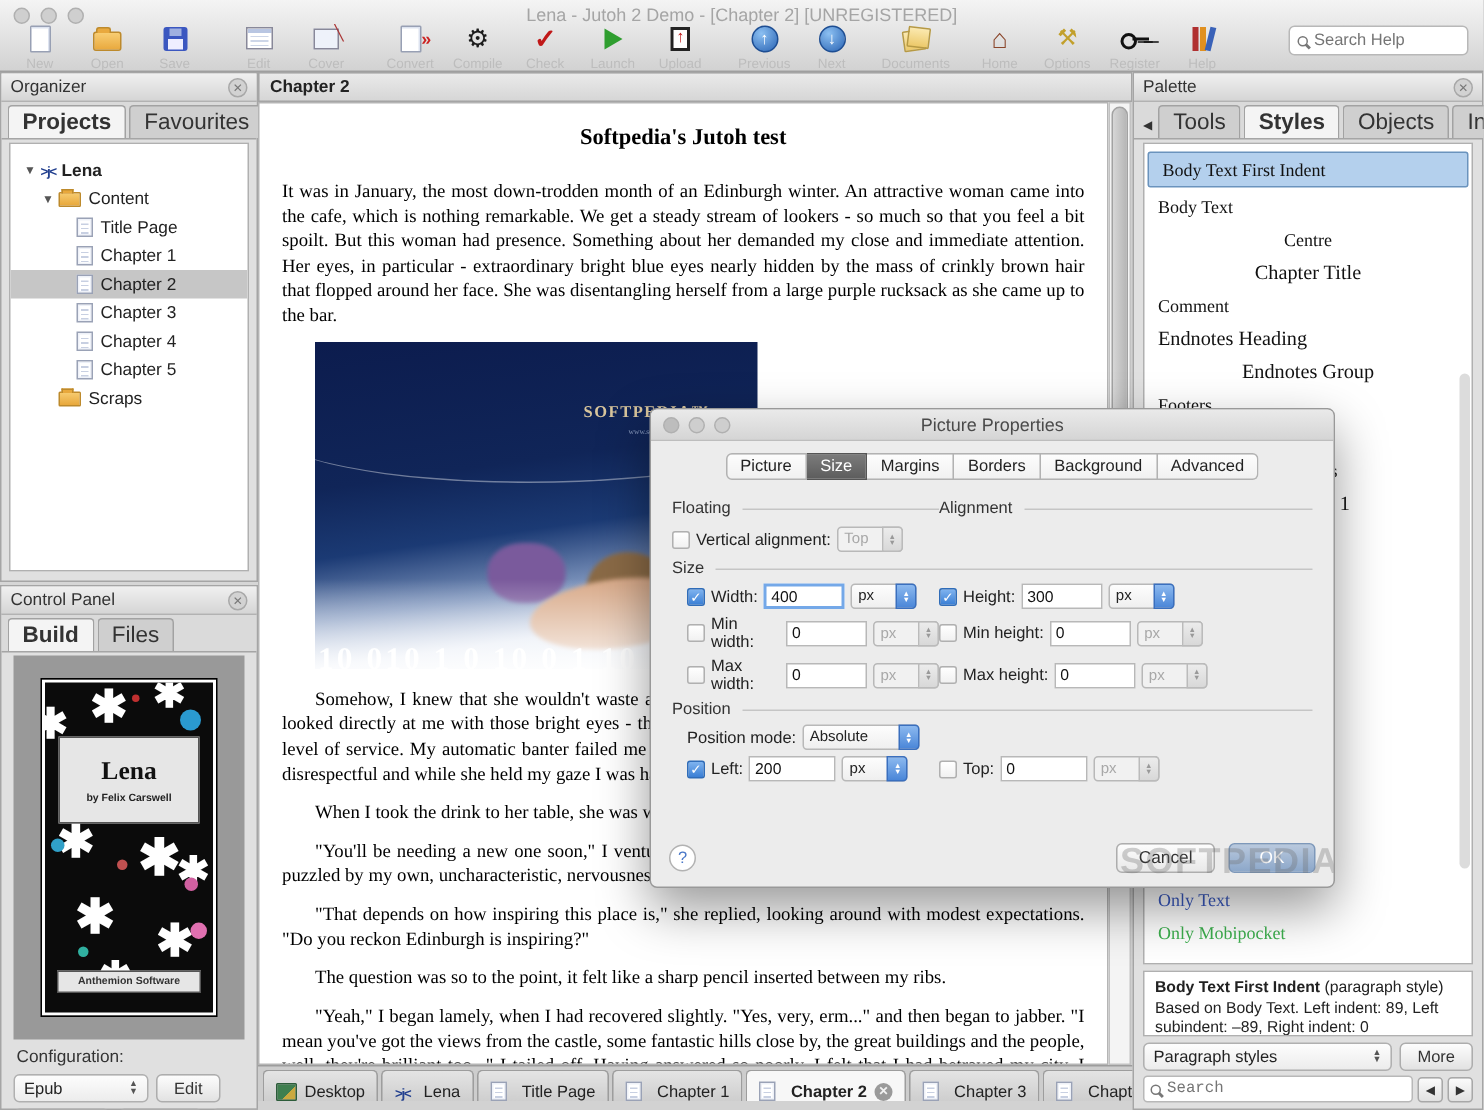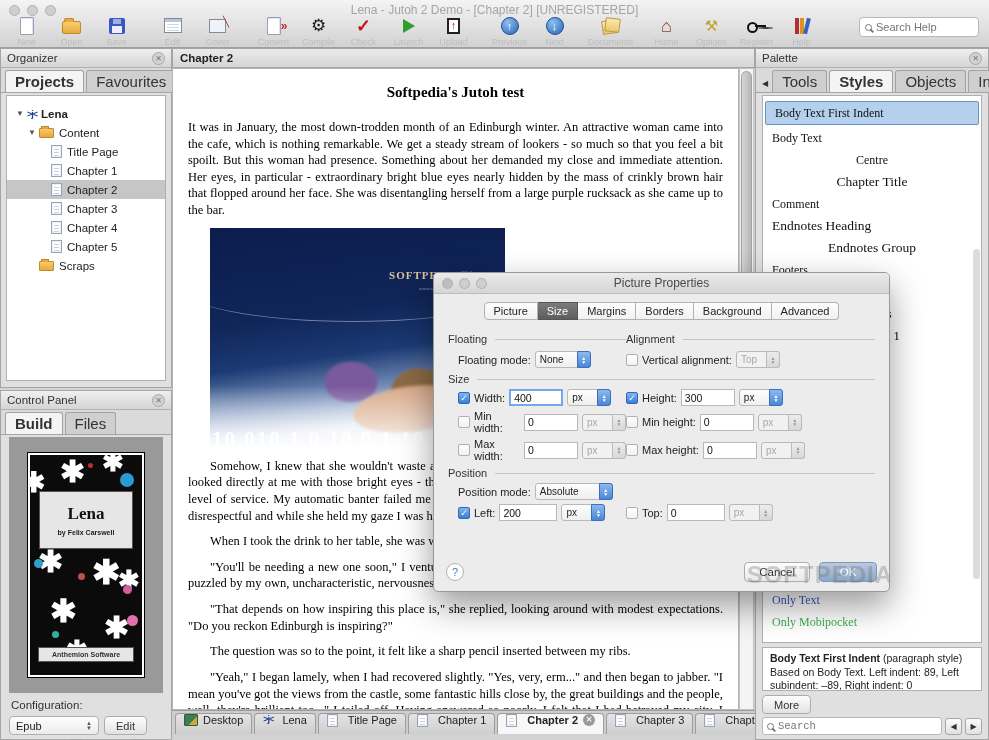--- a/index.html
+++ b/index.html
@@ -104,21 +104,21 @@
 .hero .brand{position:absolute;top:40px;right:32px;font-family:"Liberation Serif",serif;font-size:11px;font-weight:bold;letter-spacing:1px;color:#d8c59c}
 .hero .url{position:absolute;top:58px;right:46px;font-size:5px;color:#93a4c6}
 .hero .hair{position:absolute;bottom:26px;right:56px;width:58px;height:52px;background:#8a6a46;border-radius:54% 60% 50% 56%;filter:blur(1.5px)}
 .hero .skin{position:absolute;bottom:14px;right:34px;width:118px;height:46px;background:#d8a988;border-radius:50%;transform:rotate(-7deg);filter:blur(1.5px)}
 .hero .dress{position:absolute;bottom:44px;right:128px;width:52px;height:40px;background:#7a5a9c;border-radius:46%;filter:blur(1.5px)}
 .hero .bin{position:absolute;bottom:-4px;left:2px;font-weight:bold;color:rgba(255,255,255,.95);font-size:21px;letter-spacing:2px;filter:blur(.5px);line-height:.95;white-space:nowrap}
 .hero .fade{position:absolute;left:0;right:0;bottom:0;height:60px;background:linear-gradient(rgba(255,255,255,0),rgba(255,255,255,.85))}
 .ed-scroll{position:absolute;top:20px;right:1px;width:15px;bottom:30px;background:#f4f4f4;border:1px solid #c2c2c2}
 .ed-thumb{position:absolute;top:2px;left:1px;right:1px;height:306px;background:linear-gradient(90deg,#d6d6d6,#b6b6b6);border:1px solid #a2a2a2;border-radius:7px}
 .doc-tabs{position:absolute;left:0;right:0;bottom:6px;height:24px;background:#cdcdcd;border-top:1px solid #9d9d9d;display:flex;align-items:flex-end;padding:0 3px;gap:2px}
-.dtab{height:21px;display:flex;align-items:flex-start;gap:5px;padding:0 8px;background:linear-gradient(#e4e4e4,#cecece);border:1px solid #9d9d9d;border-bottom:none;border-radius:4px 4px 0 0;font-size:11px;color:#222;white-space:nowrap}
+.dtab{height:21px;display:flex;align-items:flex-end;gap:5px;padding:0 8px;background:linear-gradient(#e4e4e4,#cecece);border:1px solid #9d9d9d;border-bottom:none;border-radius:4px 4px 0 0;font-size:11px;color:#222;white-space:nowrap}
 .dtab.active{background:#f7f7f7;font-weight:bold}
 .dclose{width:12px;height:12px;border-radius:50%;background:#9a9a9a;color:#f2f2f2;font-size:8px;line-height:12px;text-align:center}
 .dt-desktop{width:14px;height:12px;background:linear-gradient(135deg,#3f7f4f 60%,#caa93f 60%);border:1px solid #2c5c3a;border-radius:1px}
 .ovf{margin-left:auto;align-self:center;font-size:8px;color:#444;border-top:2px solid #555;padding:0 2px}
 .botstrip{position:absolute;left:0;right:0;bottom:0;height:6px;background:#d2d2d2}
 
 
 #palette{right:0;top:48px;width:234px;bottom:0;height:692px}
 .stylelist{position:absolute;top:46px;left:6px;right:6px;bottom:96px;background:#fff;border:1px solid #b0b0b0;overflow:hidden;font-family:"Liberation Serif",serif;font-size:12px;padding:5px 0}
 .sitem{height:22px;display:flex;align-items:center;padding:0 9px;color:#111}
@@ -503,20 +503,27 @@
       <div class="sitem dkred">Only MP3</div>
       <div class="sitem blue">Only Text</div>
       <div class="sitem green">Only Mobipocket</div>
     </div>
     <div class="plthumb"></div>
     <div class="info">
       <b>Body Text First Indent</b><span> (paragraph style)</span><br>
       <span>Based on Body Text. Left indent: 89, Left subindent: –89, Right indent: 0</span>
     </div>
     <div class="frow">
+      <div class="msel">
+          <span>Paragraph styles</span>
+          <span class="stp">
+            <span>▲</span>
+            <span>▼</span>
+          </span>
+        </div>
       <span class="btn">More</span>
     </div>
     <div class="srow">
       <div class="psearch">
           <span class="mag"></span>
           <input placeholder="Search" style="">
         </div>
       <span class="sarr">◀</span>
       <span class="sarr">▶</span>
     </div>
@@ -548,30 +555,20 @@
             </div>
           </div>
         <div class="colR">
             <div class="sect" style="flex:1;margin:4px 0 2px">
               <span>Alignment</span>
               <span class="hr"></span>
             </div>
           </div>
       </div>
       <div class="cols rowm">
-        <div class="colL">
-          <span>Floating mode:</span>
-          <div class="usel mid">
-              <span>None</span>
-              <span class="st">
-                <span>▲</span>
-                <span>▼</span>
-              </span>
-            </div>
-        </div>
         <div class="colR">
           <span class="cb"></span>
           <span>Vertical alignment:</span>
           <div class="usel dis">
               <span>Top</span>
               <span class="st">
                 <span>▲</span>
                 <span>▼</span>
               </span>
             </div>

